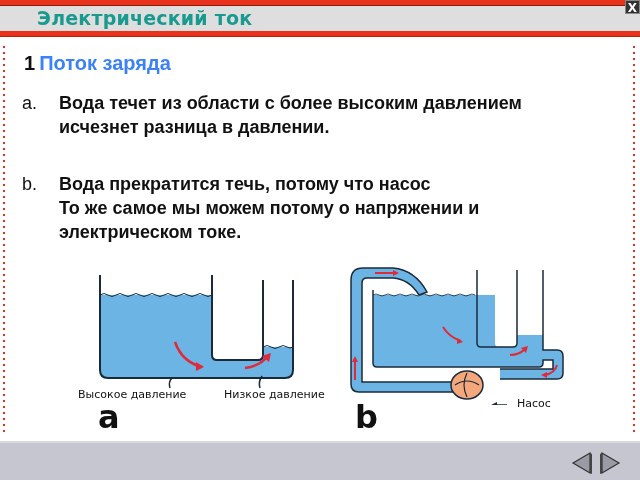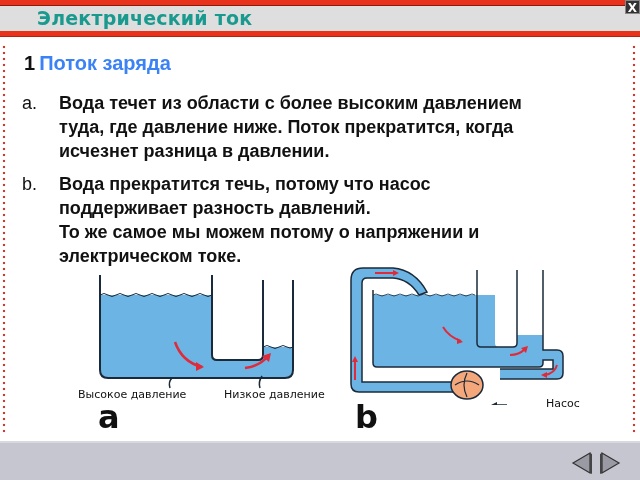--- a/index.html
+++ b/index.html
@@ -74,30 +74,28 @@
 <div class="dots-right"></div>
 
 <div class="slide-heading">
   <span class="num">1</span><span class="txt">Поток заряда</span>
 </div>
 
 <div class="item item-a">
   <span class="marker">a.</span>
   <div class="text">
     <span class="line">Вода течет из области с более высоким давлением</span>
-    <span class="line">туда, где давление ниже. Поток прекратится, когда</span>
     <span class="line">исчезнет разница в давлении.</span>
   </div>
 </div>
 
 <div class="item item-b">
   <span class="marker">b.</span>
   <div class="text">
     <span class="line">Вода прекратится течь, потому что насос</span>
-    <span class="line">поддерживает разность давлений.</span>
     <span class="line">То же самое мы можем потому о напряжении и</span>
     <span class="line">электрическом токе.</span>
   </div>
 </div>
 
 <div class="diagram" style="left:90px; top:270px; width:250px; height:170px;">
   <svg width="250" height="120" viewBox="0 0 250 120">
 
     <path d="M10,25 L122,25 L122,85 Q122,90 127,90 L168,90 Q173,90 173,85 L173,77 L203,77 L203,100 Q203,108 195,108 L18,108 Q10,108 10,100 Z" fill="#6cb4e4"></path>
 
@@ -144,21 +142,21 @@
     <path d="M212,100 Q210,108 200,110" fill="none" stroke="#e02a3a" stroke-width="2"></path>
       <path d="M202,107 L196,110 L202,113 Z" fill="#e02a3a"></path>
     <path d="M98,62 Q104,72 116,76" fill="none" stroke="#e02a3a" stroke-width="2"></path>
       <path d="M112,73 L118,77 L112,79 Z" fill="#e02a3a"></path>
     <path d="M165,90 Q174,90 180,84" fill="none" stroke="#e02a3a" stroke-width="2"></path>
       <path d="M176,83 L183,81 L181,88 Z" fill="#e02a3a"></path>
 
     <path d="M148,140 L162,140" stroke="#1a2a3a" stroke-width="1.5"></path>
       <path d="M152,137 L146,140 L152,143 Z" fill="#1a2a3a"></path>
   </svg>
-  <div class="diag-label" style="left:172px; top:132px;margin-left:29px;">Насос</div>
+  <div class="diag-label" style="left:172px; top:132px;">Насос</div>
   <div class="big-letter" style="left:10px; top:133px;">b</div>
 </div>
 
 <div class="bottom-bar">
   <svg class="nav-btn" style="left:570px;" viewBox="0 0 24 24">
     <path d="M20,2 L20,22 L3,12 Z" fill="#9a9aa4" stroke="#333" stroke-width="1.2"></path>
     <path d="M20,2 L22,3 L22,23 L20,22 Z" fill="#444"></path>
   </svg>
   <svg class="nav-btn" style="left:598px;" viewBox="0 0 24 24">
     <path d="M4,2 L4,22 L21,12 Z" fill="#9a9aa4" stroke="#333" stroke-width="1.2"></path>

